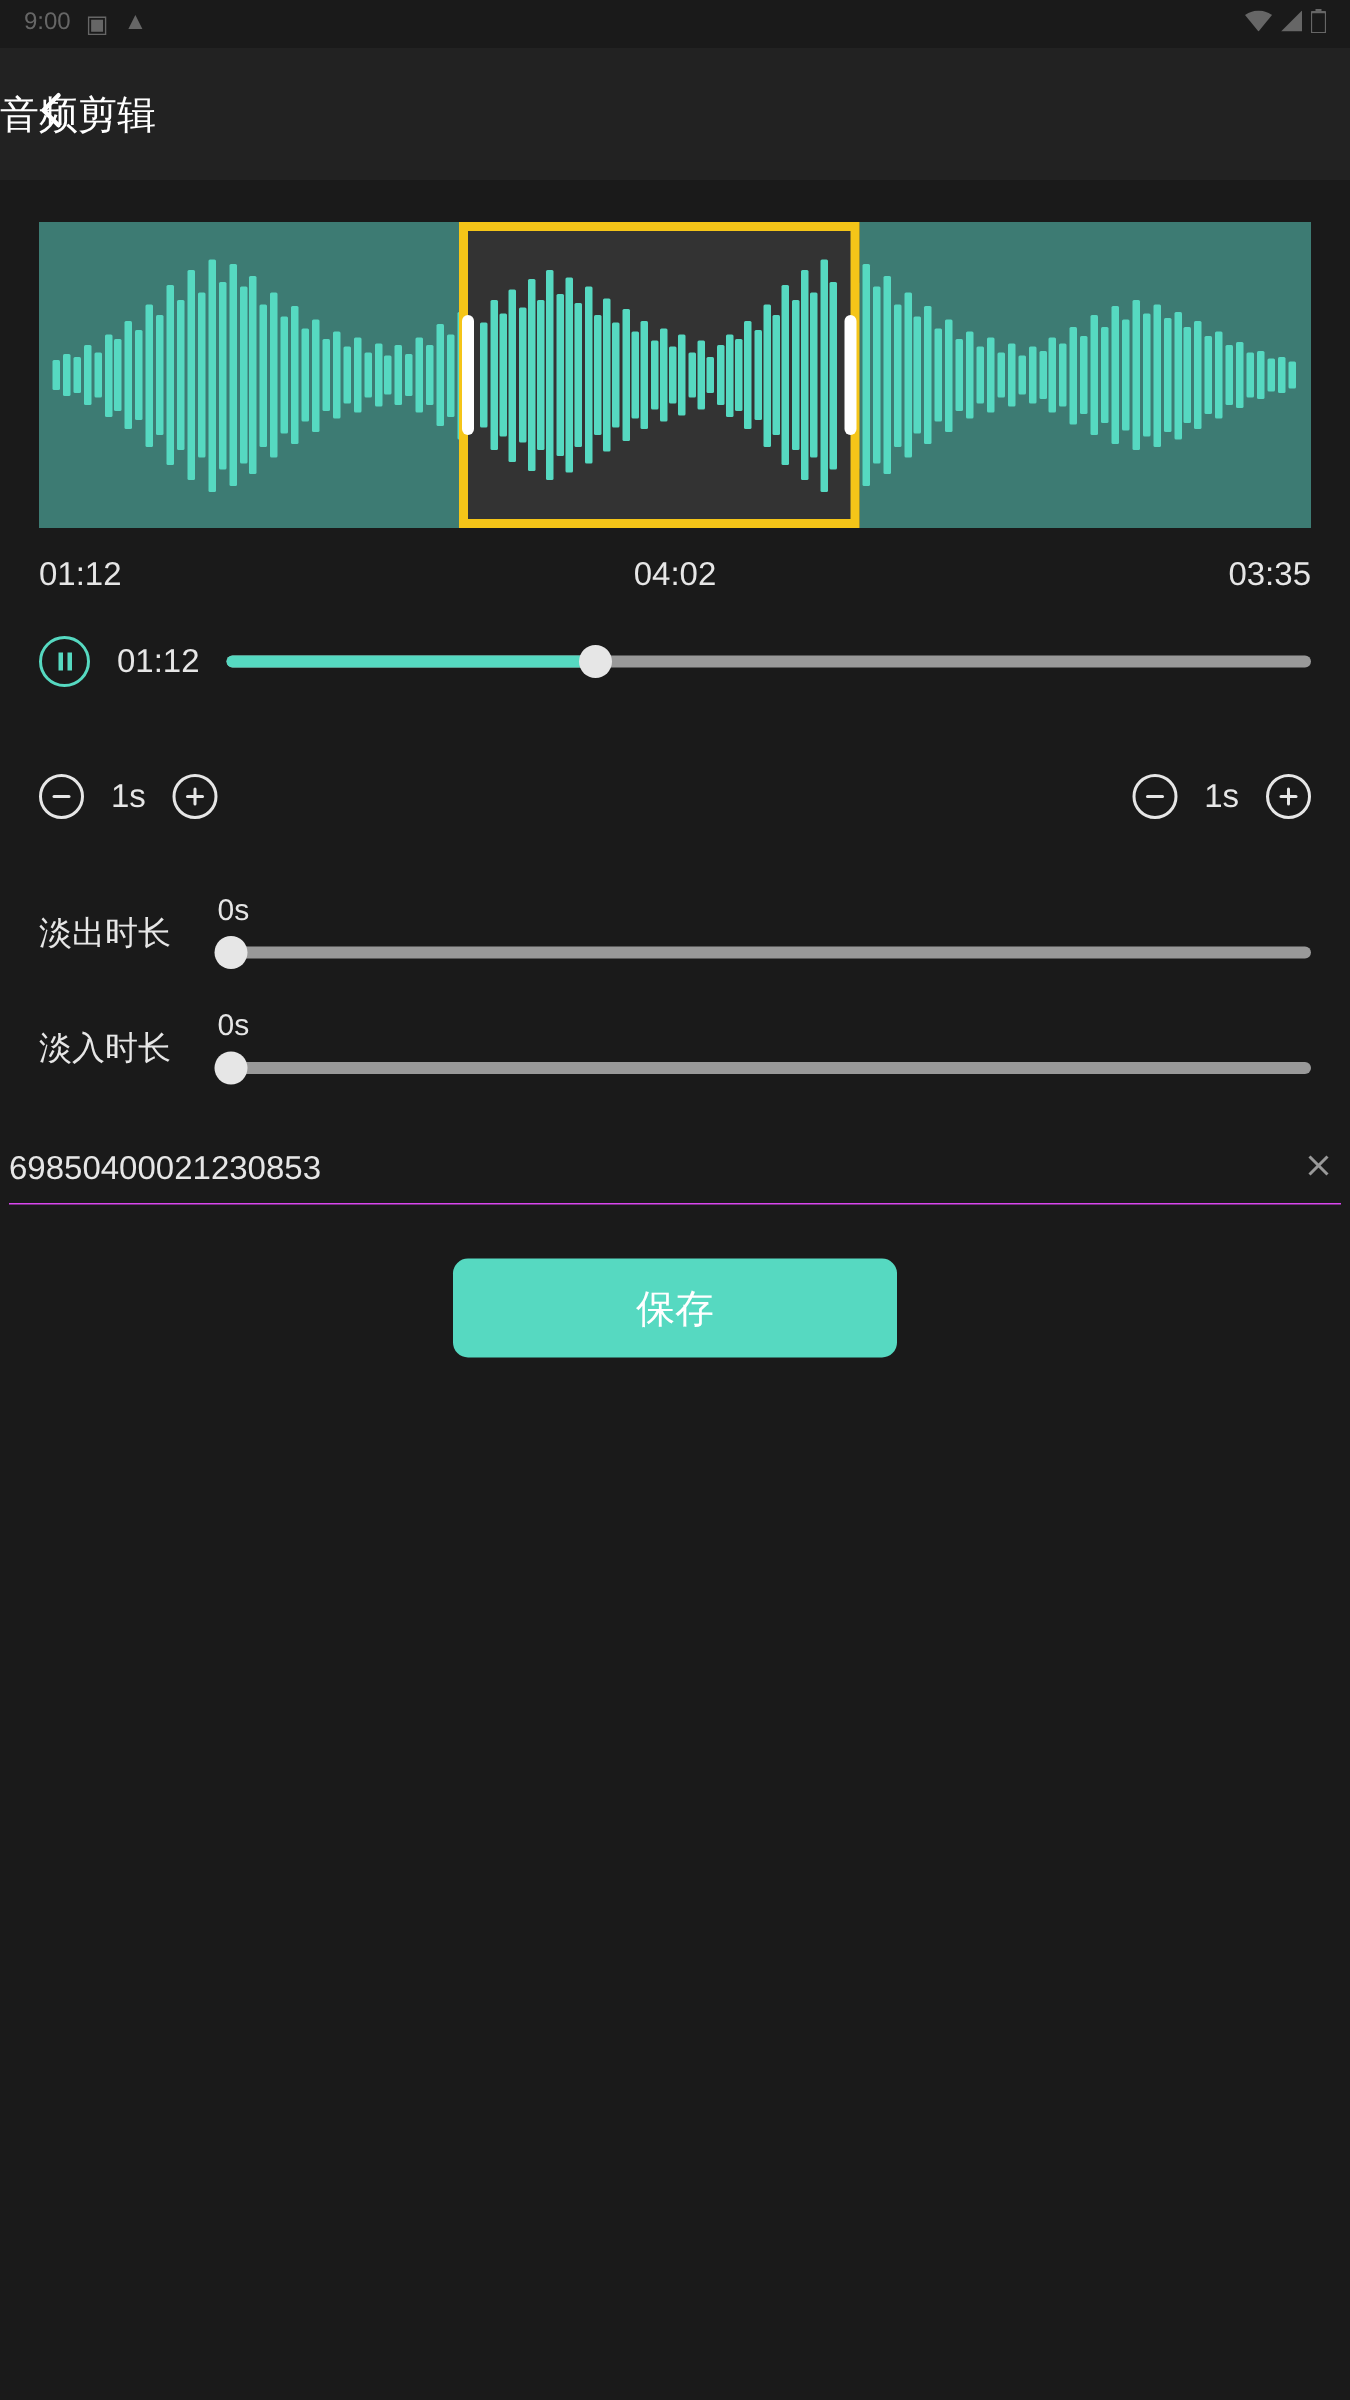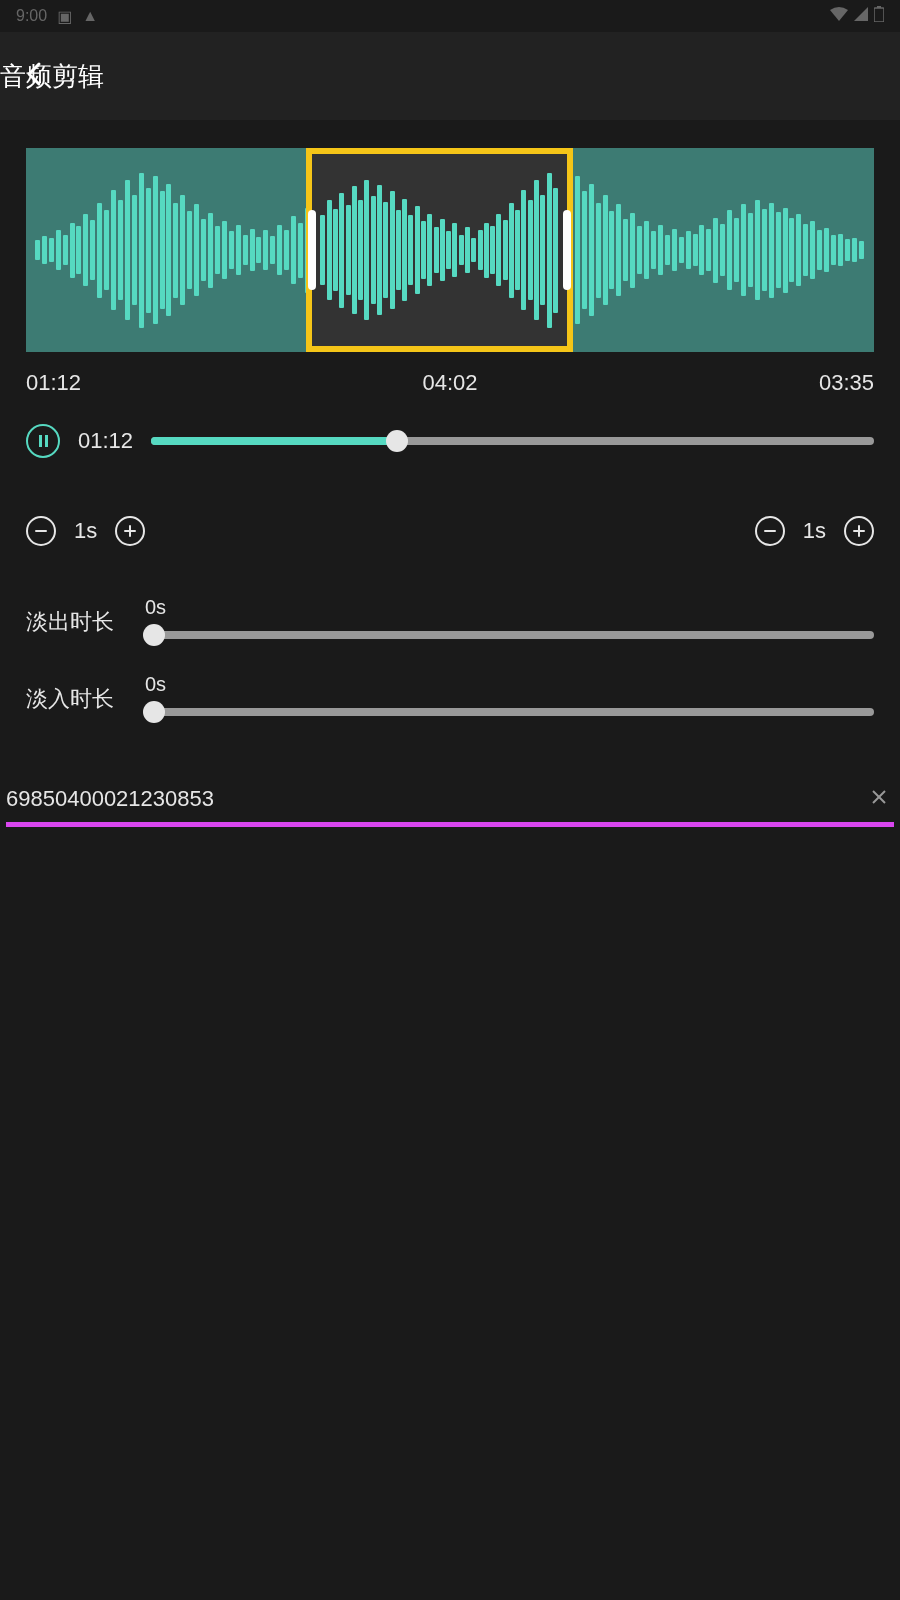--- a/index.html
+++ b/index.html
@@ -200,22 +200,22 @@
   transform: translate(-2px, -50%);
   width: 22px;
   height: 22px;
   background: #e6e6e6;
   border-radius: 50%;
 }
 
 .filename-row {
   display: flex;
   align-items: center;
-  margin-top: 70px;
-  border-bottom: 5px solid #d946ef;
+  margin-top: 50px;
+  border-bottom: 1px solid #d946ef;
   padding-bottom: 10px;
   margin-left: -20px;
   margin-right: -20px;
   padding-left: 0;
 }
 .filename-input {
   flex: 1;
   background: transparent;
   border: none;
   color: #e6e6e6;
@@ -523,14 +523,15 @@
   <div class="filename-row">
     <input class="filename-input" value="69850400021230853" style="">
     <div class="clear-btn">
       <svg width="18" height="18" viewBox="0 0 18 18">
           <line x1="3" y1="3" x2="15" y2="15" stroke="#999" stroke-width="2"></line>
           <line x1="15" y1="3" x2="3" y2="15" stroke="#999" stroke-width="2"></line>
         </svg>
     </div>
   </div>
 
+  <button class="save-btn">保存</button>
 
 </div>
 
 </body></html>

